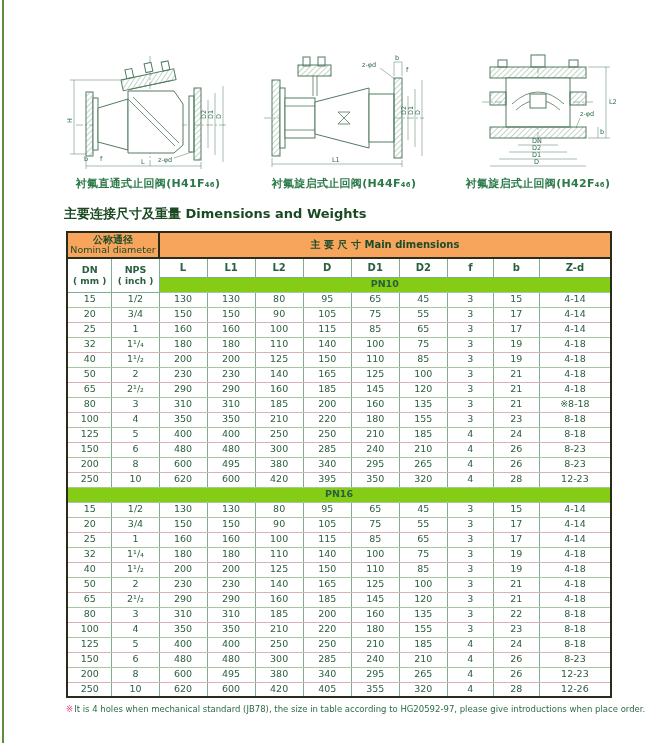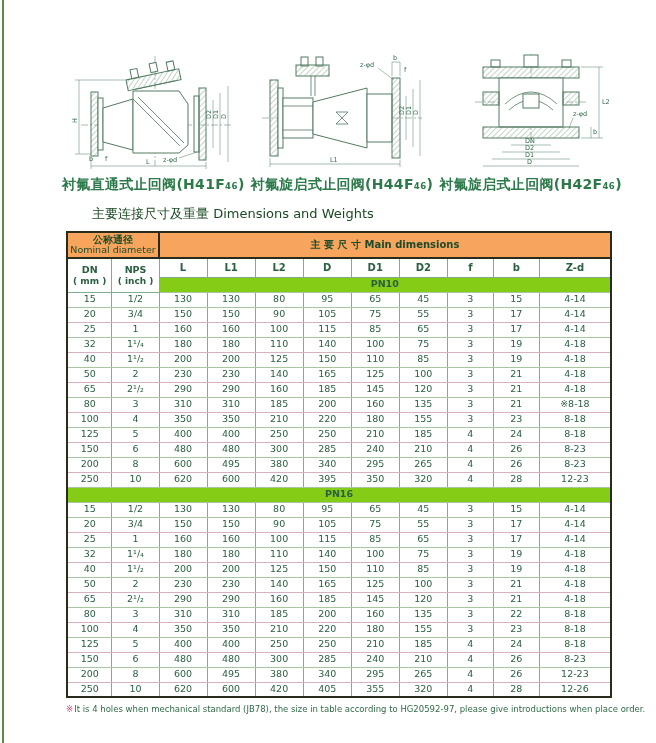--- a/index.html
+++ b/index.html
@@ -8,33 +8,33 @@
     position:relative; width:656px; height:743px; background:#ffffff;
     font-family:"DejaVu Sans","Liberation Sans",sans-serif; overflow:hidden;
     margin:0 auto;
   }
   .left-rule { position:absolute; left:2px; top:0; width:2px; height:743px; background:#5c8c3e; }
 
   
   .figures { position:absolute; left:62px; top:52px; width:560px; display:flex; justify-content:space-between; }
   .figure { display:flex; flex-direction:column; align-items:center; }
   .figure svg { display:block; }
-  .fig-caption { margin-top:4px; font-size:14px; font-weight:bold; color:#2c7a4a; letter-spacing:0.3px; white-space:nowrap; }
+  .fig-caption { margin-top:4px; font-size:11px; font-weight:bold; color:#2c7a4a; letter-spacing:0.3px; white-space:nowrap; }
 
   .part { fill:#ffffff; stroke:#527a60; stroke-width:1; }
   .hatch1 { fill:url(#hp1); stroke:#527a60; stroke-width:1; }
   .hatch2 { fill:url(#hp2); stroke:#527a60; stroke-width:1; }
   .hatch3 { fill:url(#hp3); stroke:#527a60; stroke-width:1; }
   .ln  { stroke:#527a60; stroke-width:0.8; fill:none; }
   .cl  { stroke:#527a60; stroke-width:0.5; stroke-dasharray:7 2 2 2; fill:none; }
   .dim { stroke:#527a60; stroke-width:0.5; fill:none; }
   .dtx { fill:#2c6a45; font-size:6.5px; font-family:"DejaVu Sans","Liberation Sans",sans-serif; }
 
   
-  .section-title { position:absolute; left:64px; top:205px; font-size:13px; font-weight:normal; color:#1b4a22;margin-left:28px; }
+  .section-title { position:absolute; left:64px; top:205px; font-size:13px; font-weight:bold; color:#1b4a22; }
 
   
   .dims-table {
     position:absolute; left:66px; top:231px; width:546px;
     border-collapse:collapse; table-layout:fixed;
     border:2px solid #2b2b1c;
     font-size:9.5px; color:#2b5f41; text-align:center;
   }
   .dims-table th, .dims-table td { border:1px solid #7fae8c; padding:0; line-height:1.15; }
   .dims-table td { height:15px; border-top-color:#a8c7a0; border-bottom-color:#a8c7a0; }

